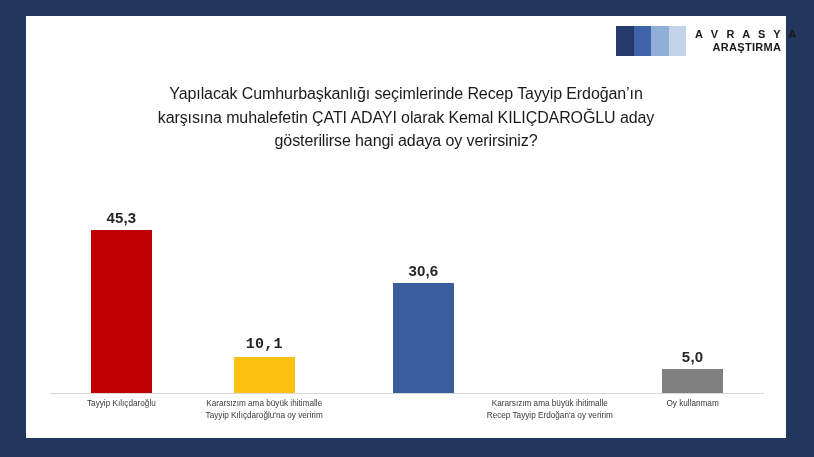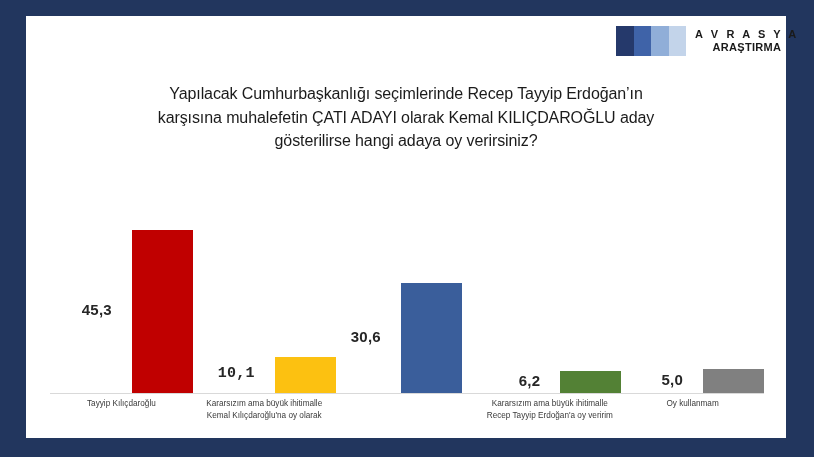--- a/index.html
+++ b/index.html
@@ -101,23 +101,23 @@
     left: 0;
     bottom: 0;
     width: 100%;
     height: 1px;
     background: #d9d9d9;
   }
   .bar-slot {
     position: absolute;
     bottom: 1px;
     display: flex;
+    flex-direction: column;
     align-items: center;
     justify-content: flex-end;
-    gap: 20px;
   }
   .bar-value {
     font-size: 15px;
     font-weight: bold;
     color: #262626;
     margin-bottom: 4px;
     letter-spacing: 0.2px;
   }
   .bar-rect {
     width: 61px;
@@ -166,29 +166,25 @@
           </div>
           <div class="cat-label" style="left: 0px; width: 142.8px;">
             <span class="cl">Tayyip Kılıçdaroğlu</span>
           </div>
           <div class="bar-slot" style="left: 142.8px; width: 142.8px; font-family: Liberation Mono, monospace;">
             <div class="bar-value">10,1</div>
             <div class="bar-rect" style="height: 36px; background: rgb(252, 193, 17);"></div>
           </div>
           <div class="cat-label" style="left: 142.8px; width: 142.8px;">
             <span class="cl">Kararsızım ama büyük ihitimalle</span>
-            <span class="cl">Kemal Kılıçdaroğlu'na oy olarak</span>
+            <span class="cl">Tayyip Kılıçdaroğlu'na oy veririm</span>
           </div>
-          <div class="bar-slot" style="left: 269px; width: 142.8px;">
+          <div class="bar-slot" style="left: 302px; width: 142.8px;">
             <div class="bar-value">30,6</div>
             <div class="bar-rect" style="height: 110px; background: rgb(58, 94, 155);"></div>
-          </div>
-          <div class="bar-slot" style="left: 428.4px; width: 142.8px;">
-            <div class="bar-value">6,2</div>
-            <div class="bar-rect" style="height: 22px; background: rgb(83, 129, 53);"></div>
           </div>
           <div class="cat-label" style="left: 428.4px; width: 142.8px;">
             <span class="cl">Kararsızım ama büyük ihitimalle</span>
             <span class="cl">Recep Tayyip Erdoğan'a oy veririm</span>
           </div>
           <div class="bar-slot" style="left: 571.2px; width: 142.8px;">
             <div class="bar-value">5,0</div>
             <div class="bar-rect" style="height: 24px; background: rgb(128, 128, 128);"></div>
           </div>
           <div class="cat-label" style="left: 571.2px; width: 142.8px;">

